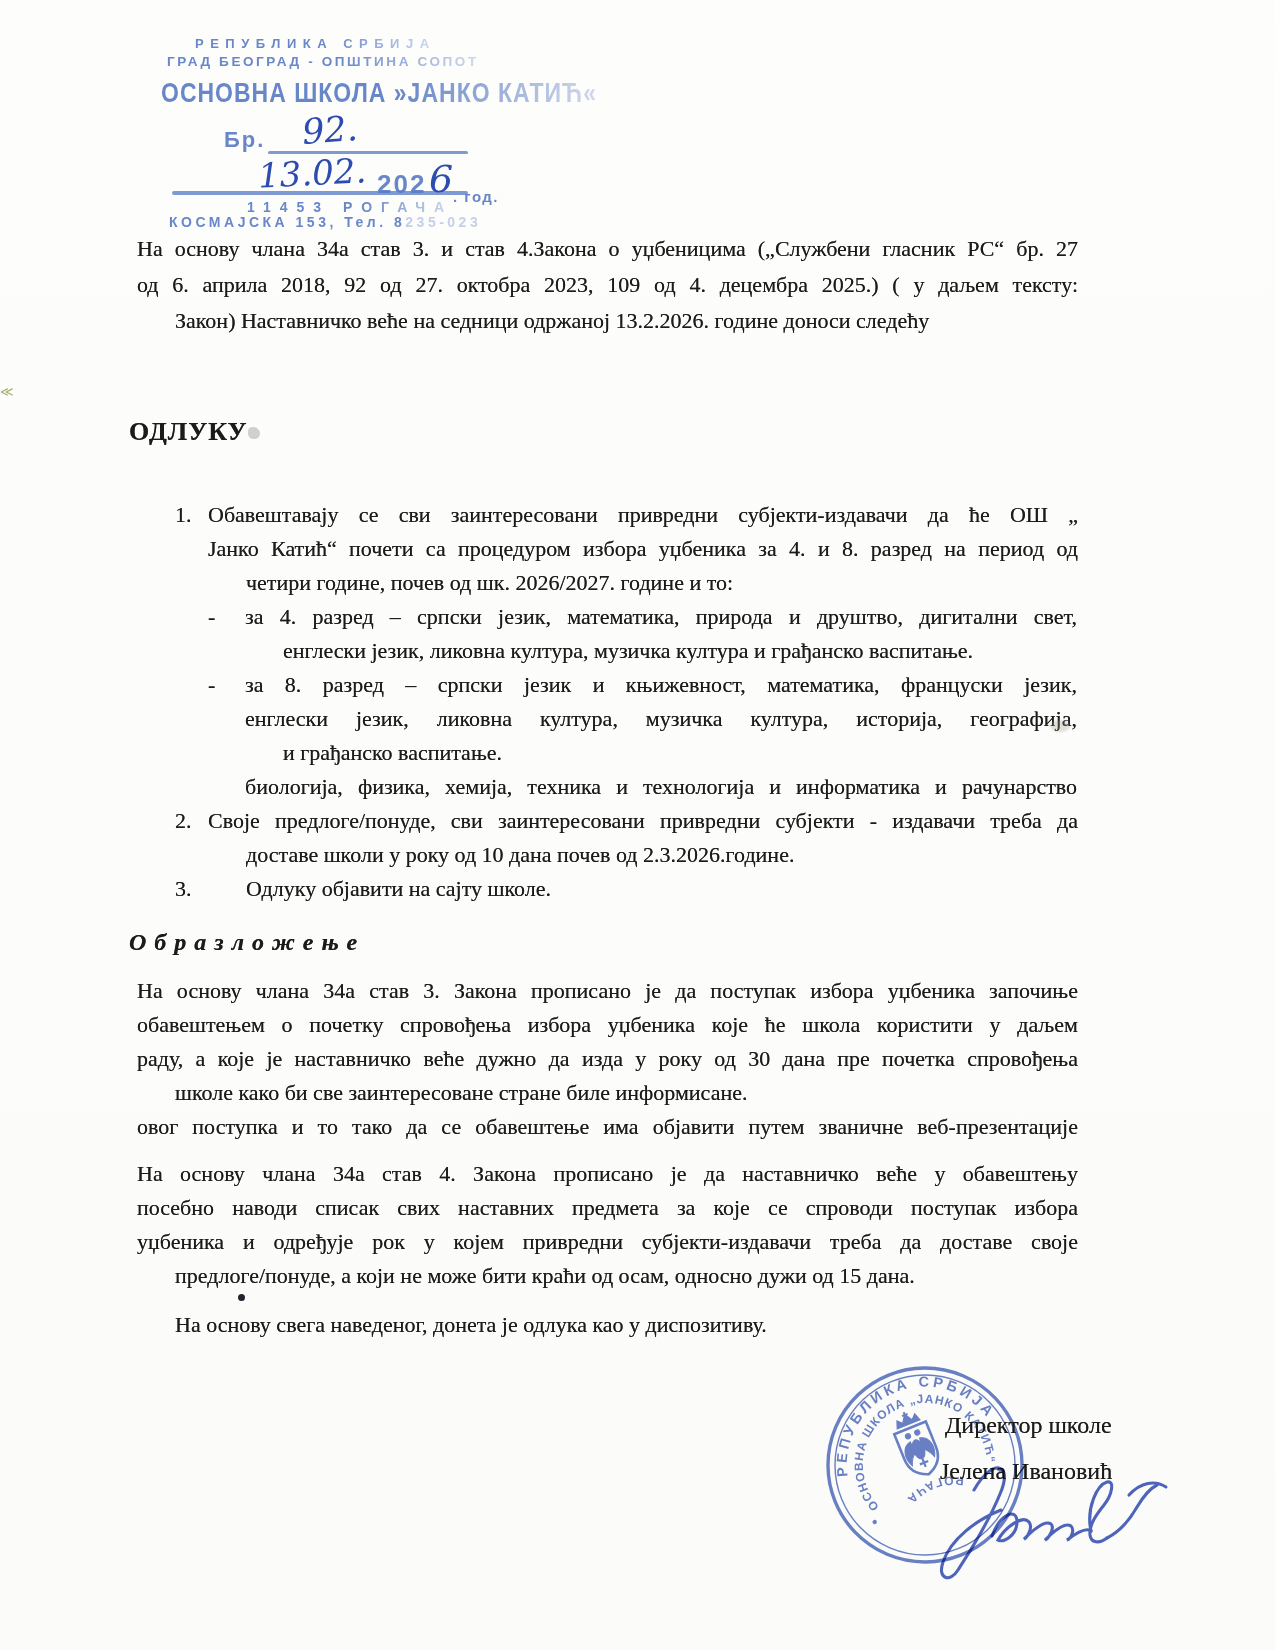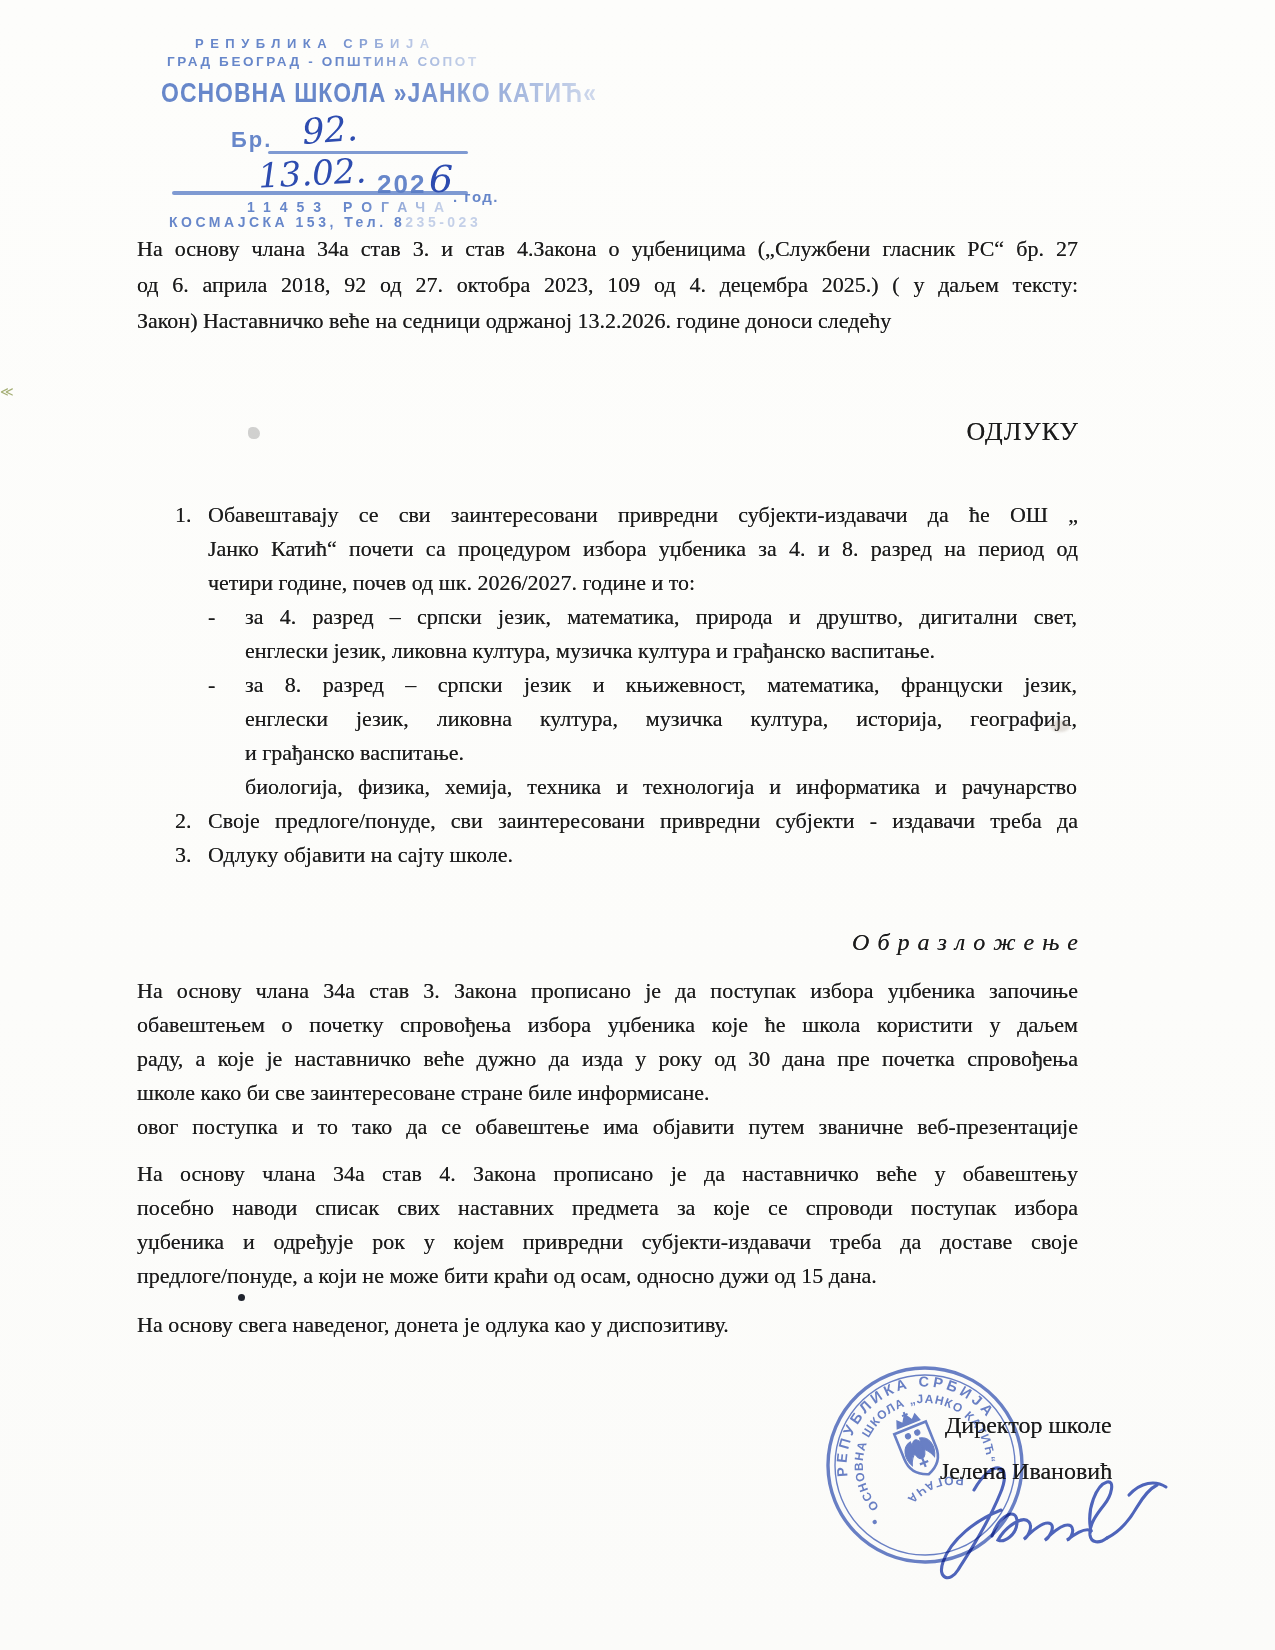--- a/index.html
+++ b/index.html
@@ -13,23 +13,23 @@
           color:#5b7dc6;white-space:nowrap;opacity:.92;}
   .fade-r{-webkit-mask-image:linear-gradient(90deg,#000 55%,rgba(0,0,0,.30) 100%);
           mask-image:linear-gradient(90deg,#000 55%,rgba(0,0,0,.30) 100%);}
   .hw{font-family:"DejaVu Serif","Liberation Serif",serif;font-style:italic;
       color:#2d4cb0;white-space:nowrap;}
   .hline{background:rgba(91,125,198,.78);border-radius:2px;}
   
   .para{position:absolute;width:941px;left:137px;
         font-size:22px;text-shadow:0 0 .5px rgba(25,25,25,.75);}
   .ln{line-height:34px;text-align:justify;text-align-last:justify;}
-  .ln.last{text-align:left;text-align-last:left;}
+  .ln.last{text-align:left;text-align-last:left;margin-left:38px;}
   .intro .ln{line-height:36px;}
-  .heading{position:absolute;left:138px;width:941px;text-align:right;font-weight:normal;
+  .heading{position:absolute;left:129px;width:941px;text-align:left;font-weight:bold;
            text-shadow:0 0 .5px rgba(25,25,25,.75);}
   
   .item{display:flex;}
   .item .marker{flex:0 0 33px;margin-left:38px;line-height:34px;}
   .item .body{width:870px;}
   .sub .marker{flex:0 0 37px;margin-left:71px;line-height:34px;}
   .sub .body{width:832px;}
   
   .sigtext{position:absolute;font-size:24px;white-space:nowrap;
            text-shadow:0 0 .5px rgba(25,25,25,.75);z-index:3;}
@@ -42,21 +42,21 @@
 <body>
 
 <div id="page">
 
   <div class="abs hstamp fade-r" style="left:195px;top:36px;font-size:13px;letter-spacing:6.5px;">РЕПУБЛИКА СРБИЈА</div>
 
   <div class="abs hstamp fade-r" style="left:167px;top:54px;font-size:13.5px;letter-spacing:2.6px;">ГРАД БЕОГРАД - ОПШТИНА СОПОТ</div>
 
   <div class="abs hstamp fade-r" style="left:161px;top:77px;font-size:23px;letter-spacing:1px;transform:scaleY(1.18);transform-origin:left top;">ОСНОВНА ШКОЛА »ЈАНКО КАТИЋ«</div>
 
-  <div class="abs hstamp" style="left:224px;top:127px;font-size:22px;letter-spacing:2px;margin-left:7px;">Бр.</div>
+  <div class="abs hstamp" style="left:224px;top:127px;font-size:22px;letter-spacing:2px;">Бр.</div>
 
   <div class="abs hw" style="left:302px;top:110px;font-size:35px;transform:rotate(-4deg);">92.</div>
 
   <div class="abs hline" style="left:268px;top:151px;width:200px;height:3px;"></div>
 
   <div class="abs hw" style="left:258px;top:153px;font-size:34px;transform:rotate(-3deg);">13.02.</div>
 
   <div class="abs hline" style="left:172px;top:191px;width:296px;height:3.5px;"></div>
 
   <div class="abs hstamp" style="left:377px;top:169px;font-size:26px;letter-spacing:2px;">202</div>
@@ -105,20 +105,21 @@
         <div class="ln">енглески језик, ликовна култура, музичка култура, историја, географија,</div>
         <div class="ln last">и грађанско васпитање.</div>
         <div class="ln">биологија, физика, хемија, техника и технологија и информатика и рачунарство</div>
       </div>
     </div>
 
     <div class="item">
       <div class="marker">2.</div>
       <div class="body">
         <div class="ln">Своје предлоге/понуде, сви заинтересовани привредни субјекти - издавачи треба да</div>
+        <div class="ln last">доставе школи у року од 10 дана почев од 2.3.2026.године.</div>
       </div>
     </div>
 
     <div class="item">
       <div class="marker">3.</div>
       <div class="body">
         <div class="ln last">Одлуку објавити на сајту школе.</div>
       </div>
     </div>
   </div>

